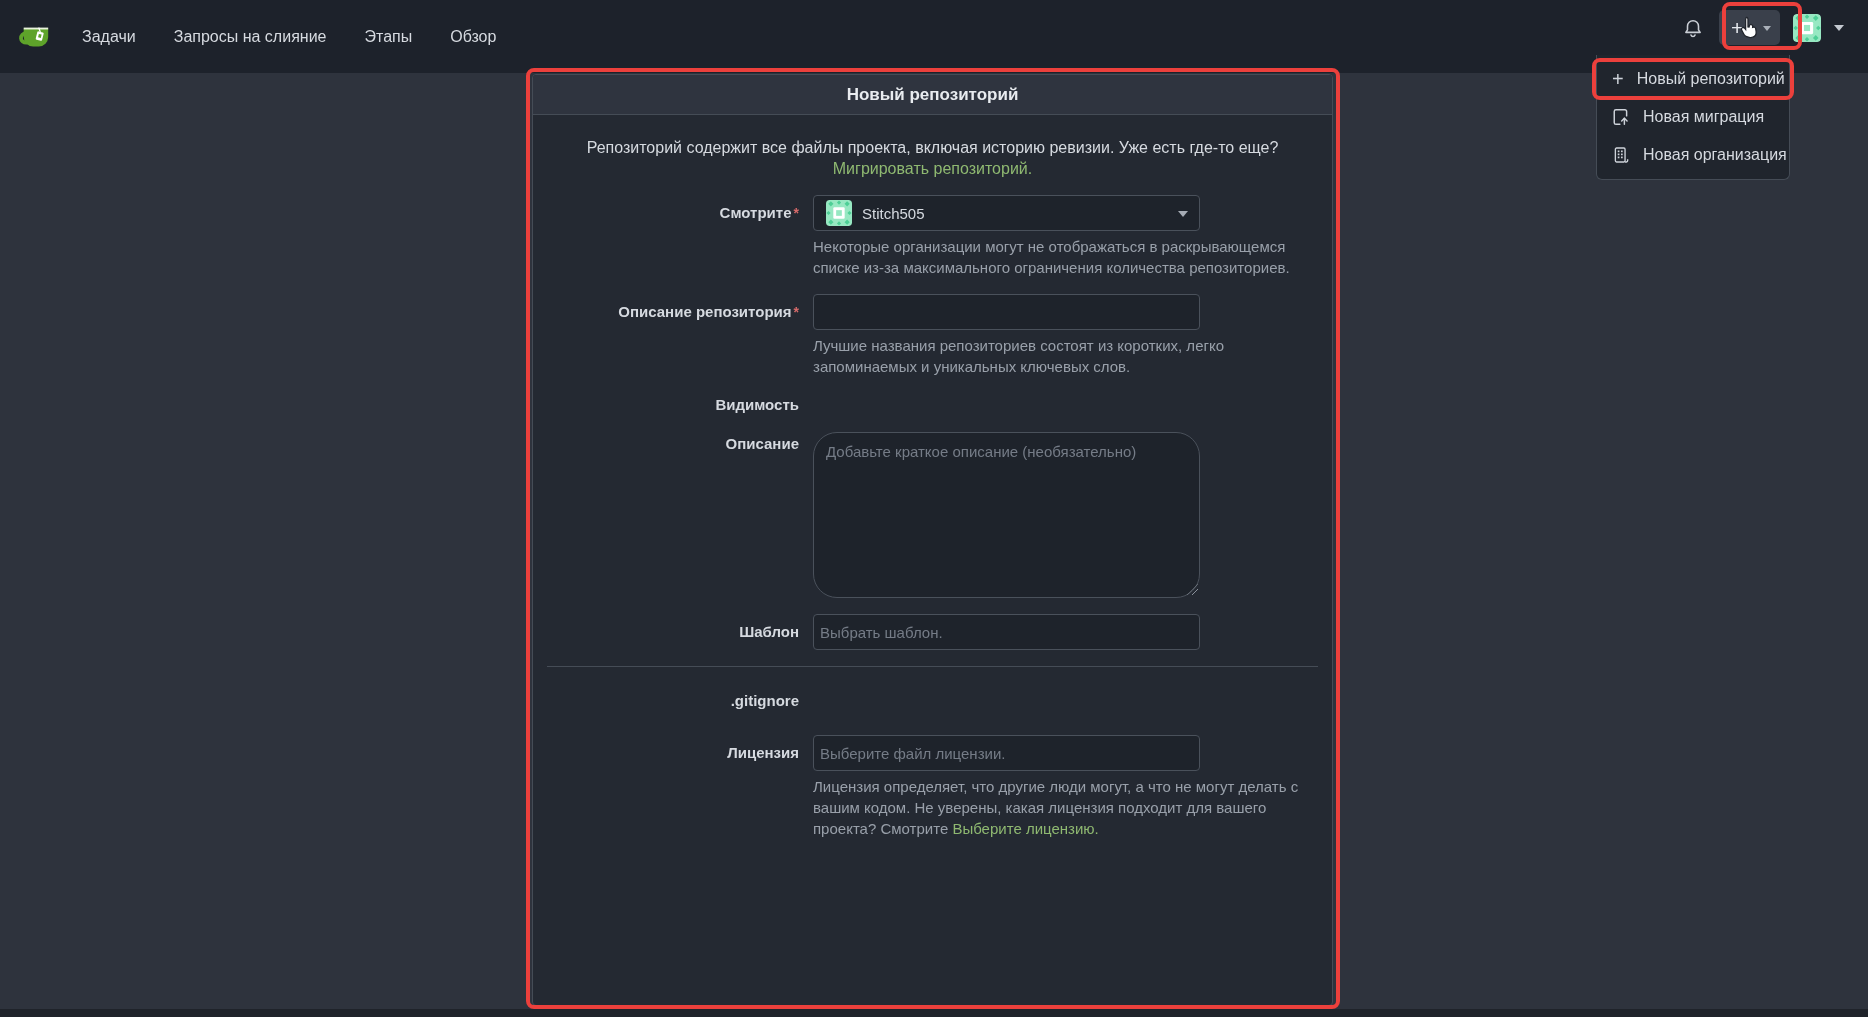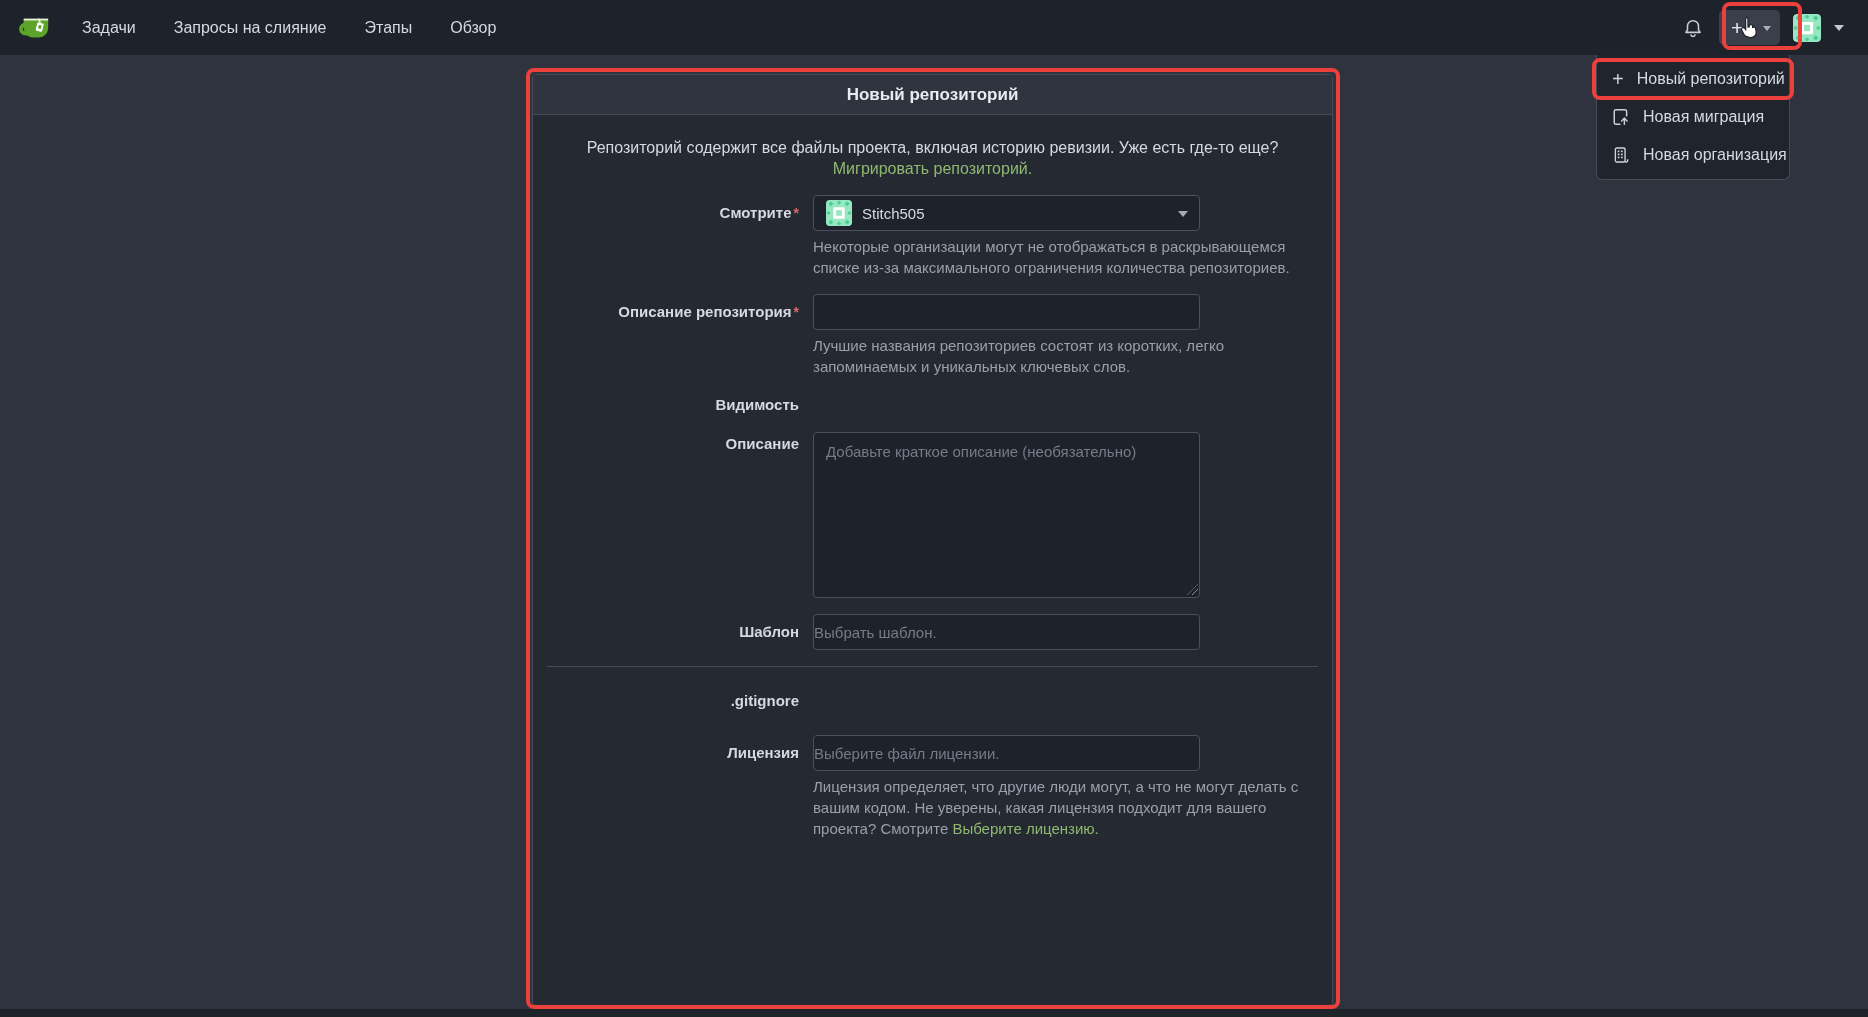--- a/index.html
+++ b/index.html
@@ -9,21 +9,21 @@
     --text:#d6dae0; --text-muted:#99a0aa; --placeholder:#757c87; --title:#e9ecf0;
     --green:#8fb971; --logo-green:#5ea32a; --red-annot:#ec403c; --red-star:#d66a6a;
     --strip:#1f232a;
   }
   *{box-sizing:border-box; margin:0; padding:0;}
   html,body{background:#111;}
   body{font-family:"Liberation Sans", sans-serif;}
   #app{position:relative; width:1868px; height:1017px; background:var(--bg-page); overflow:hidden;}
 
   
-  .navbar{position:absolute; left:0; top:0; width:100%; height:55px; background:var(--bg-navbar);
+  .navbar{position:absolute; left:0; top:0; width:100%; height:73px; background:var(--bg-navbar);
           display:flex; align-items:center; padding:0 18px; z-index:30;}
   .logo{width:34px; height:32px; margin-right:30px; display:flex; align-items:center; justify-content:center; cursor:pointer;}
   .nav-links{display:flex; align-items:center; gap:38px;}
   .nav-link{color:var(--text); font-size:16px; cursor:pointer; white-space:nowrap;}
   .nav-right{position:absolute; right:24px; top:0; height:55px; display:flex; align-items:center; gap:13px;}
   .bell{width:24px; height:26px; display:flex; align-items:center; cursor:pointer;}
   .plus-btn{width:61px; height:35px; background:var(--bg-plusbtn); border-radius:5px; position:relative;
             display:flex; align-items:center; padding-left:12px; cursor:pointer;}
   .plus-glyph{color:#e4e8ed; font-size:21px; line-height:1;}
   .plus-glyph::before{content:"+";}
@@ -56,32 +56,32 @@
   .form-body{padding:14px 14px 0 14px;}
   .intro{margin:8px auto 16px auto; max-width:770px; text-align:center; font-size:16px; line-height:21px; color:var(--text);}
   .green-link{color:var(--green); cursor:pointer;}
   .row{display:grid; grid-template-columns:252px 1fr; column-gap:14px; margin-bottom:16px;}
   .row-label{text-align:right; font-weight:bold; font-size:15px; color:var(--text); line-height:36px; white-space:nowrap;}
   .row-label.top{line-height:22px; padding-top:1px;}
   .req{color:var(--red-star); margin-left:2px; font-size:14px; vertical-align:top;}
   .help{margin-top:5px; font-size:15px; line-height:21px; color:var(--text-muted); max-width:512px;}
   .input, .select-btn, .textarea{width:387px; background:var(--bg-input); border:1px solid var(--border-input);
         border-radius:4px; color:var(--text); font-size:15px; font-family:"Liberation Sans",sans-serif;}
-  .input{height:36px; padding:0 0;}
+  .input{height:36px; padding:0 6px;}
   .input::placeholder, .textarea::placeholder{color:var(--placeholder); opacity:1;}
   .select-btn{height:36px; display:flex; align-items:center; gap:10px; padding:0 12px; cursor:pointer; position:relative;}
   .select-caret{position:absolute; right:11px; top:15px; width:0; height:0;
                 border-left:5px solid transparent; border-right:5px solid transparent; border-top:6px solid #a6acb5;}
   .owner-avatar{width:26px; height:26px; border-radius:3px; overflow:hidden; flex:none;}
   .checkbox-line{display:flex; align-items:center; gap:10px; height:22px;}
   .checkbox{width:17px; height:17px; background:var(--bg-input); border:1px solid #8a919b; border-radius:3px;
             display:flex; align-items:center; justify-content:center; cursor:pointer;}
   .checkbox::after{content:"\2714"; color:#eceef1; font-size:12px; line-height:1;}
   .checkbox-label{font-size:15px; color:var(--text); cursor:pointer;}
-  .textarea{height:166px; padding:10px 12px; resize:none; position:relative; display:block;}
+  .textarea{height:166px; padding:10px 12px; resize:none; position:relative; display:block;border-radius:24px;}
   .ta-wrap{position:relative; width:387px;}
   .ta-grip{position:absolute; right:2px; bottom:3px; width:11px; height:11px; pointer-events:none;
            background:repeating-linear-gradient(135deg, transparent 0 3px, #8a919b 3px 4px);
            clip-path:polygon(100% 0, 100% 100%, 0 100%);}
   .divider{border:none; border-top:1px solid var(--border); margin:0 0 16px 0;}
 
   .bottom-strip{position:absolute; left:0; top:1009px; width:100%; height:8px; background:var(--strip); z-index:60;}
 </style>
 </head>
 <body>

